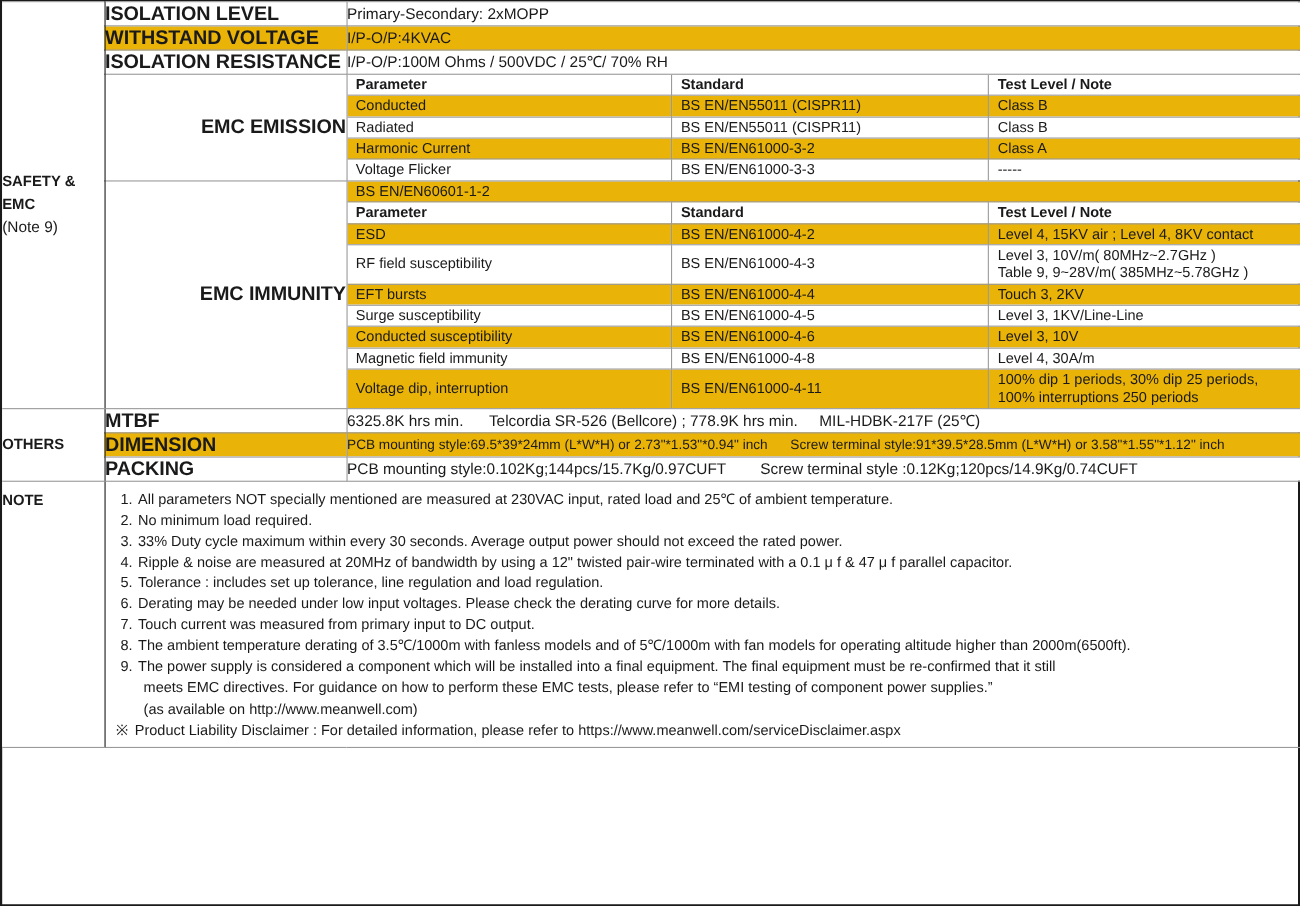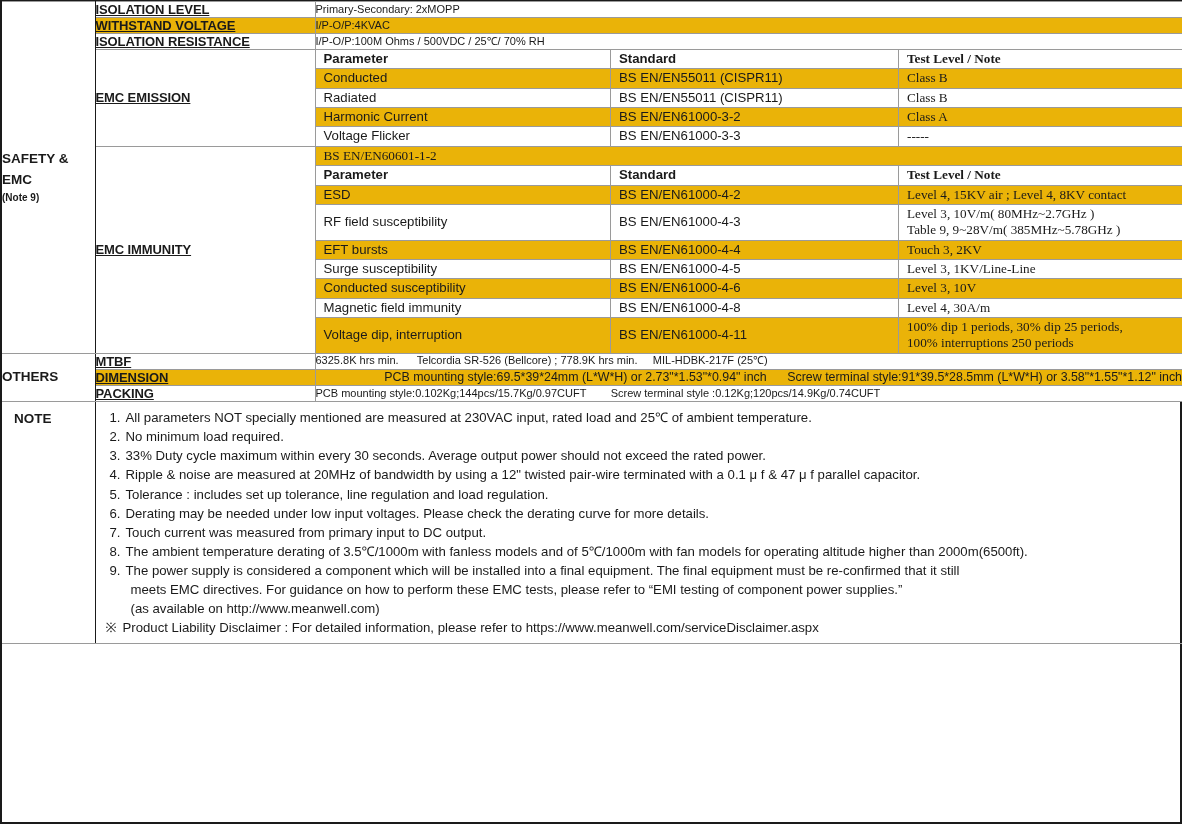--- a/index.html
+++ b/index.html
@@ -46,39 +46,38 @@
     border-left: none !important;
     padding: 0 0 0 10px;
     font-weight: bold;
     font-size: 13.5px;
     vertical-align: middle;
     line-height: 1.55;
     background: #ffffff;
   }
   .sec-cell .note-sub {
     display: block;
-    font-size: 10px;
-    font-weight: bold;
+    font-size: 14px;
+    font-weight: normal;
     margin-top: -1px;
   }
 
   
   .lbl-cell {
     font-weight: bold;
-    font-size: 13px;
+    font-size: 18px;
     padding: 0 0 0 8px;
     letter-spacing: -0.1px;
     white-space: nowrap;
-    text-decoration: underline;
-  }
-  .lbl-cell.mid { vertical-align: middle; }
+  }
+  .lbl-cell.mid { vertical-align: middle; text-align: right; }
 
   
   .val-cell {
-    font-size: 11px;
+    font-size: 14px;
     padding: 1px 0 1px 8px;
     line-height: 1.25;
   }
 
   
   .shade  { background: #eab308; }
   .plain  { background: #ffffff; }
 
   
   table.sub {
@@ -93,21 +92,21 @@
     line-height: 1.24;
     vertical-align: middle;
   }
   table.sub td.hdr {
     font-weight: bold;
     background: #ffffff;
   }
   table.sub tr:first-child td { border-top: none; }
   table.sub tr:last-child td { border-bottom: none; }
   table.sub td:first-child { border-left: none; }
-  table.sub td:last-child { border-right: none; font-family: Liberation Serif, serif; }
+  table.sub td:last-child { border-right: none; }
 
   .sub-c1 { width: 295px; }
   .sub-c2 { width: 288px; }
   .sub-c3 { width: 284px; }
 
   
   .note-body {
     padding: 6px 6px 6px 10px;
     font-size: 13.2px;
     line-height: 1.445;
@@ -278,37 +277,37 @@
     <td class="val-cell plain no-right thick-top">
       <span>6325.8K hrs min.</span>
       &nbsp;&nbsp;&nbsp;&nbsp;
       <span>Telcordia SR-526 (Bellcore) ; 778.9K hrs min.</span>
       &nbsp;&nbsp;&nbsp;
       <span>MIL-HDBK-217F (25℃)</span>
     </td>
   </tr>
   <tr>
     <td class="lbl-cell shade">DIMENSION</td>
-    <td class="val-cell shade no-right" style="font-size:12.4px;text-align:right;">
+    <td class="val-cell shade no-right" style="font-size:12.4px;">
       <span>PCB mounting style:69.5*39*24mm (L*W*H) or 2.73"*1.53"*0.94" inch</span>
       &nbsp;&nbsp;&nbsp;&nbsp;
       <span>Screw terminal style:91*39.5*28.5mm (L*W*H) or 3.58"*1.55"*1.12" inch</span>
     </td>
   </tr>
   <tr>
     <td class="lbl-cell plain">PACKING</td>
     <td class="val-cell plain no-right">
       <span>PCB mounting style:0.102Kg;144pcs/15.7Kg/0.97CUFT</span>
       &nbsp;&nbsp;&nbsp;&nbsp;&nbsp;&nbsp;
       <span>Screw terminal style :0.12Kg;120pcs/14.9Kg/0.74CUFT</span>
     </td>
   </tr>
 
   <tr>
-    <td class="sec-cell no-left thick-top" style="vertical-align:top; padding-top:7px;padding-left:12px;">NOTE</td>
+    <td class="sec-cell no-left thick-top" style="vertical-align:top; padding-top:7px;">NOTE</td>
     <td class="pad0 no-right thick-top" colspan="2">
       <div class="note-body">
 
         <div class="note-line">
           <span class="note-num">1.</span>
           <span class="note-txt">All parameters NOT specially mentioned are measured at 230VAC input, rated load and 25℃ of ambient temperature.</span>
         </div>
         <div class="note-line">
           <span class="note-num">2.</span>
           <span class="note-txt">No minimum load required.</span>

